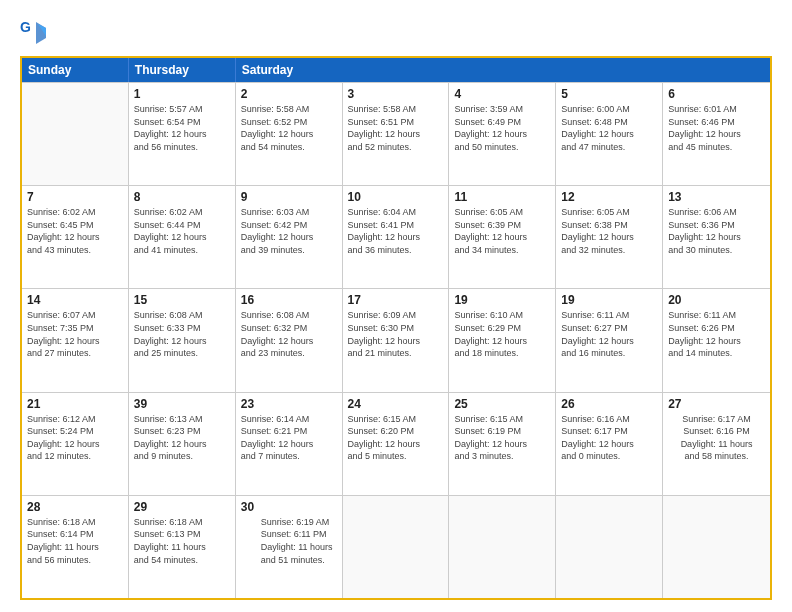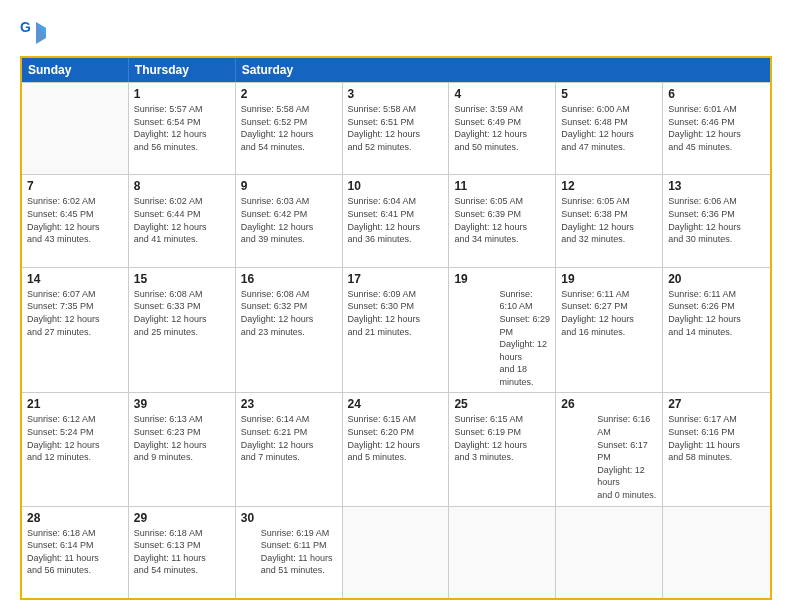--- a/index.html
+++ b/index.html
@@ -252,21 +252,21 @@
           </div>
           <div class="cal-cell">
             <div class="day-num">17</div>
             <div class="cell-info" style="white-space: pre-line;">Sunrise: 6:09 AM
 Sunset: 6:30 PM
 Daylight: 12 hours
 and 21 minutes.</div>
           </div>
           <div class="cal-cell">
             <div class="day-num">19</div>
-            <div class="cell-info" style="white-space: pre-line; margin-left: 45px;">Sunrise: 6:10 AM
+            <div class="cell-info" style="white-space: pre-line;">Sunrise: 6:10 AM
 Sunset: 6:29 PM
 Daylight: 12 hours
 and 18 minutes.</div>
           </div>
           <div class="cal-cell">
             <div class="day-num">19</div>
             <div class="cell-info" style="white-space: pre-line;">Sunrise: 6:11 AM
 Sunset: 6:27 PM
 Daylight: 12 hours
 and 16 minutes.</div>
@@ -310,28 +310,28 @@
           </div>
           <div class="cal-cell">
             <div class="day-num">25</div>
             <div class="cell-info" style="white-space: pre-line;">Sunrise: 6:15 AM
 Sunset: 6:19 PM
 Daylight: 12 hours
 and 3 minutes.</div>
           </div>
           <div class="cal-cell">
             <div class="day-num">26</div>
-            <div class="cell-info" style="white-space: pre-line; margin-left: 36px;">Sunrise: 6:16 AM
+            <div class="cell-info" style="white-space: pre-line;">Sunrise: 6:16 AM
 Sunset: 6:17 PM
 Daylight: 12 hours
 and 0 minutes.</div>
           </div>
           <div class="cal-cell">
             <div class="day-num">27</div>
-            <div class="cell-info" style="white-space: pre-line;">Sunrise: 6:17 AM
+            <div class="cell-info" style="white-space: pre-line; text-align: center;">Sunrise: 6:17 AM
 Sunset: 6:16 PM
 Daylight: 11 hours
 and 58 minutes.</div>
           </div>
         </div>
         <div class="cal-row">
           <div class="cal-cell">
             <div class="day-num">28</div>
             <div class="cell-info" style="white-space: pre-line;">Sunrise: 6:18 AM
 Sunset: 6:14 PM

